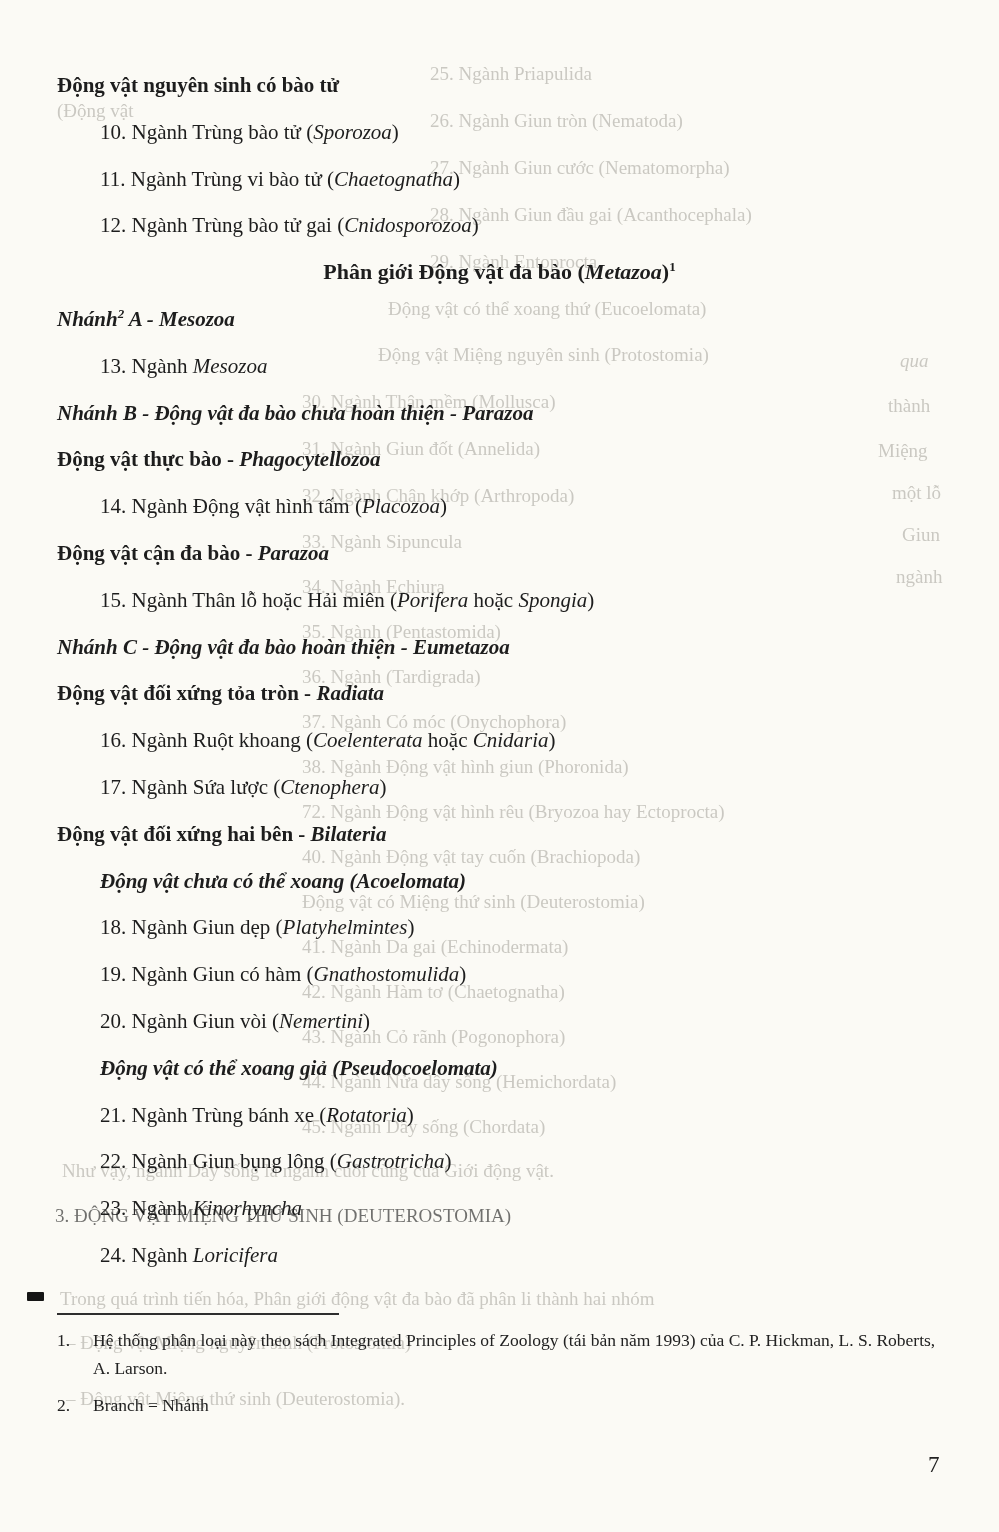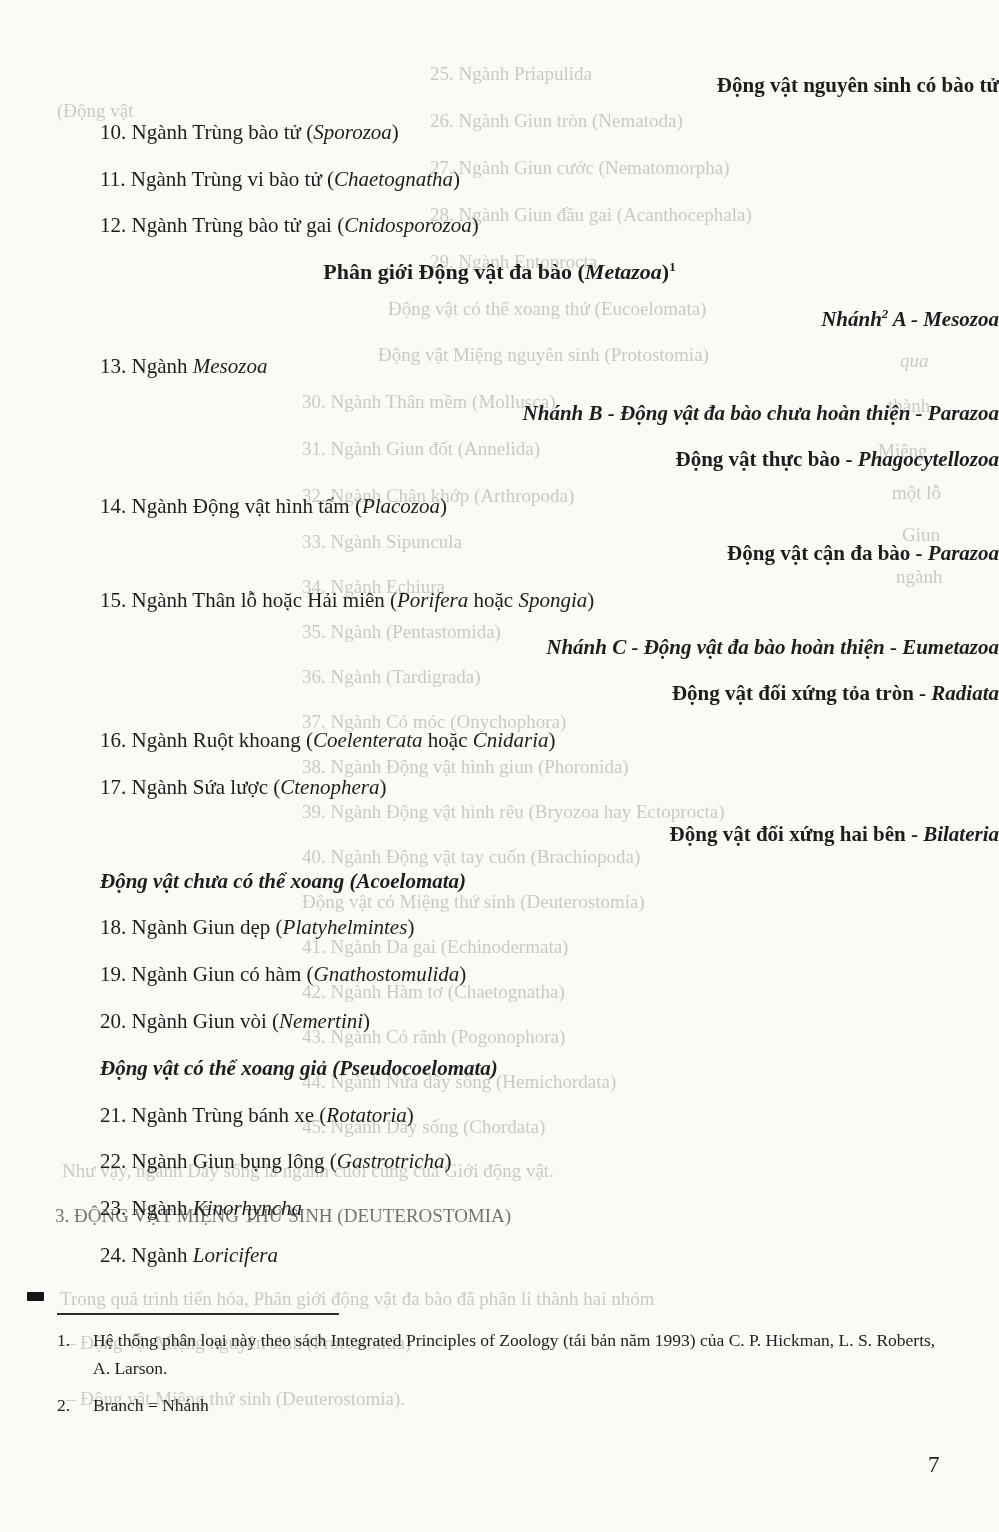--- a/index.html
+++ b/index.html
@@ -30,21 +30,21 @@
   .content { position: absolute; left: 0; top: 62px; width: 100%; z-index: 2; }
   .line {
     height: 46.8px; line-height: 46.8px;
     font-size: 21px;
     white-space: nowrap;
   }
   .bh { font-weight: 700; }
   .nh { font-weight: 700; font-style: italic; }
   .sh { font-weight: 700; font-style: italic; }
   .ch { text-align: center; font-weight: 700; font-size: 22px; }
-  .ind0 { padding-left: 57px; text-align: right; }
+  .ind0 { padding-left: 57px; }
   .ind1 { padding-left: 100px; }
   .line span.i { font-style: italic; }
   .line sup { font-size: 13px; line-height: 0; vertical-align: super; }
 
   
   .footnote-rule {
     position: absolute; left: 57px; top: 1313px;
     width: 282px; height: 2px; background: #2e2e2e; z-index: 2;
   }
   .artifact {
@@ -81,21 +81,21 @@
       <div class="ghost" style="left: 378px; top: 344px;">Động vật Miệng nguyên sinh (Protostomia)</div>
       <div class="ghost" style="left: 302px; top: 391px;">30. Ngành Thân mềm (Mollusca)</div>
       <div class="ghost" style="left: 302px; top: 438px;">31. Ngành Giun đốt (Annelida)</div>
       <div class="ghost" style="left: 302px; top: 485px;">32. Ngành Chân khớp (Arthropoda)</div>
       <div class="ghost" style="left: 302px; top: 531px;">33. Ngành Sipuncula</div>
       <div class="ghost" style="left: 302px; top: 576px;">34. Ngành Echiura</div>
       <div class="ghost" style="left: 302px; top: 621px;">35. Ngành (Pentastomida)</div>
       <div class="ghost" style="left: 302px; top: 666px;">36. Ngành (Tardigrada)</div>
       <div class="ghost" style="left: 302px; top: 711px;">37. Ngành Có móc (Onychophora)</div>
       <div class="ghost" style="left: 302px; top: 756px;">38. Ngành Động vật hình giun (Phoronida)</div>
-      <div class="ghost" style="left: 302px; top: 801px;">39. Ngành Động vật hình rêu (Bryozoa hay Ectoprocta)</div>
+      <div class="ghost" style="left: 302px; top: 801px;">72. Ngành Động vật hình rêu (Bryozoa hay Ectoprocta)</div>
       <div class="ghost" style="left: 302px; top: 846px;">40. Ngành Động vật tay cuốn (Brachiopoda)</div>
       <div class="ghost" style="left: 302px; top: 891px;">Động vật có Miệng thứ sinh (Deuterostomia)</div>
       <div class="ghost" style="left: 302px; top: 936px;">41. Ngành Da gai (Echinodermata)</div>
       <div class="ghost" style="left: 302px; top: 981px;">42. Ngành Hàm tơ (Chaetognatha)</div>
       <div class="ghost" style="left: 302px; top: 1026px;">43. Ngành Cỏ rãnh (Pogonophora)</div>
       <div class="ghost" style="left: 302px; top: 1071px;">44. Ngành Nửa dây sống (Hemichordata)</div>
       <div class="ghost" style="left: 302px; top: 1116px;">45. Ngành Dây sống (Chordata)</div>
       <div class="ghost" style="left: 62px; top: 1160px;">Như vậy, ngành Dây sống là ngành cuối cùng của Giới động vật.</div>
       <div class="ghost gb" style="left: 55px; top: 1205px;">3. ĐỘNG VẬT MIỆNG THỨ SINH (DEUTEROSTOMIA)</div>
       <div class="ghost" style="left: 60px; top: 1288px;">Trong quá trình tiến hóa, Phân giới động vật đa bào đã phân li thành hai nhóm</div>

